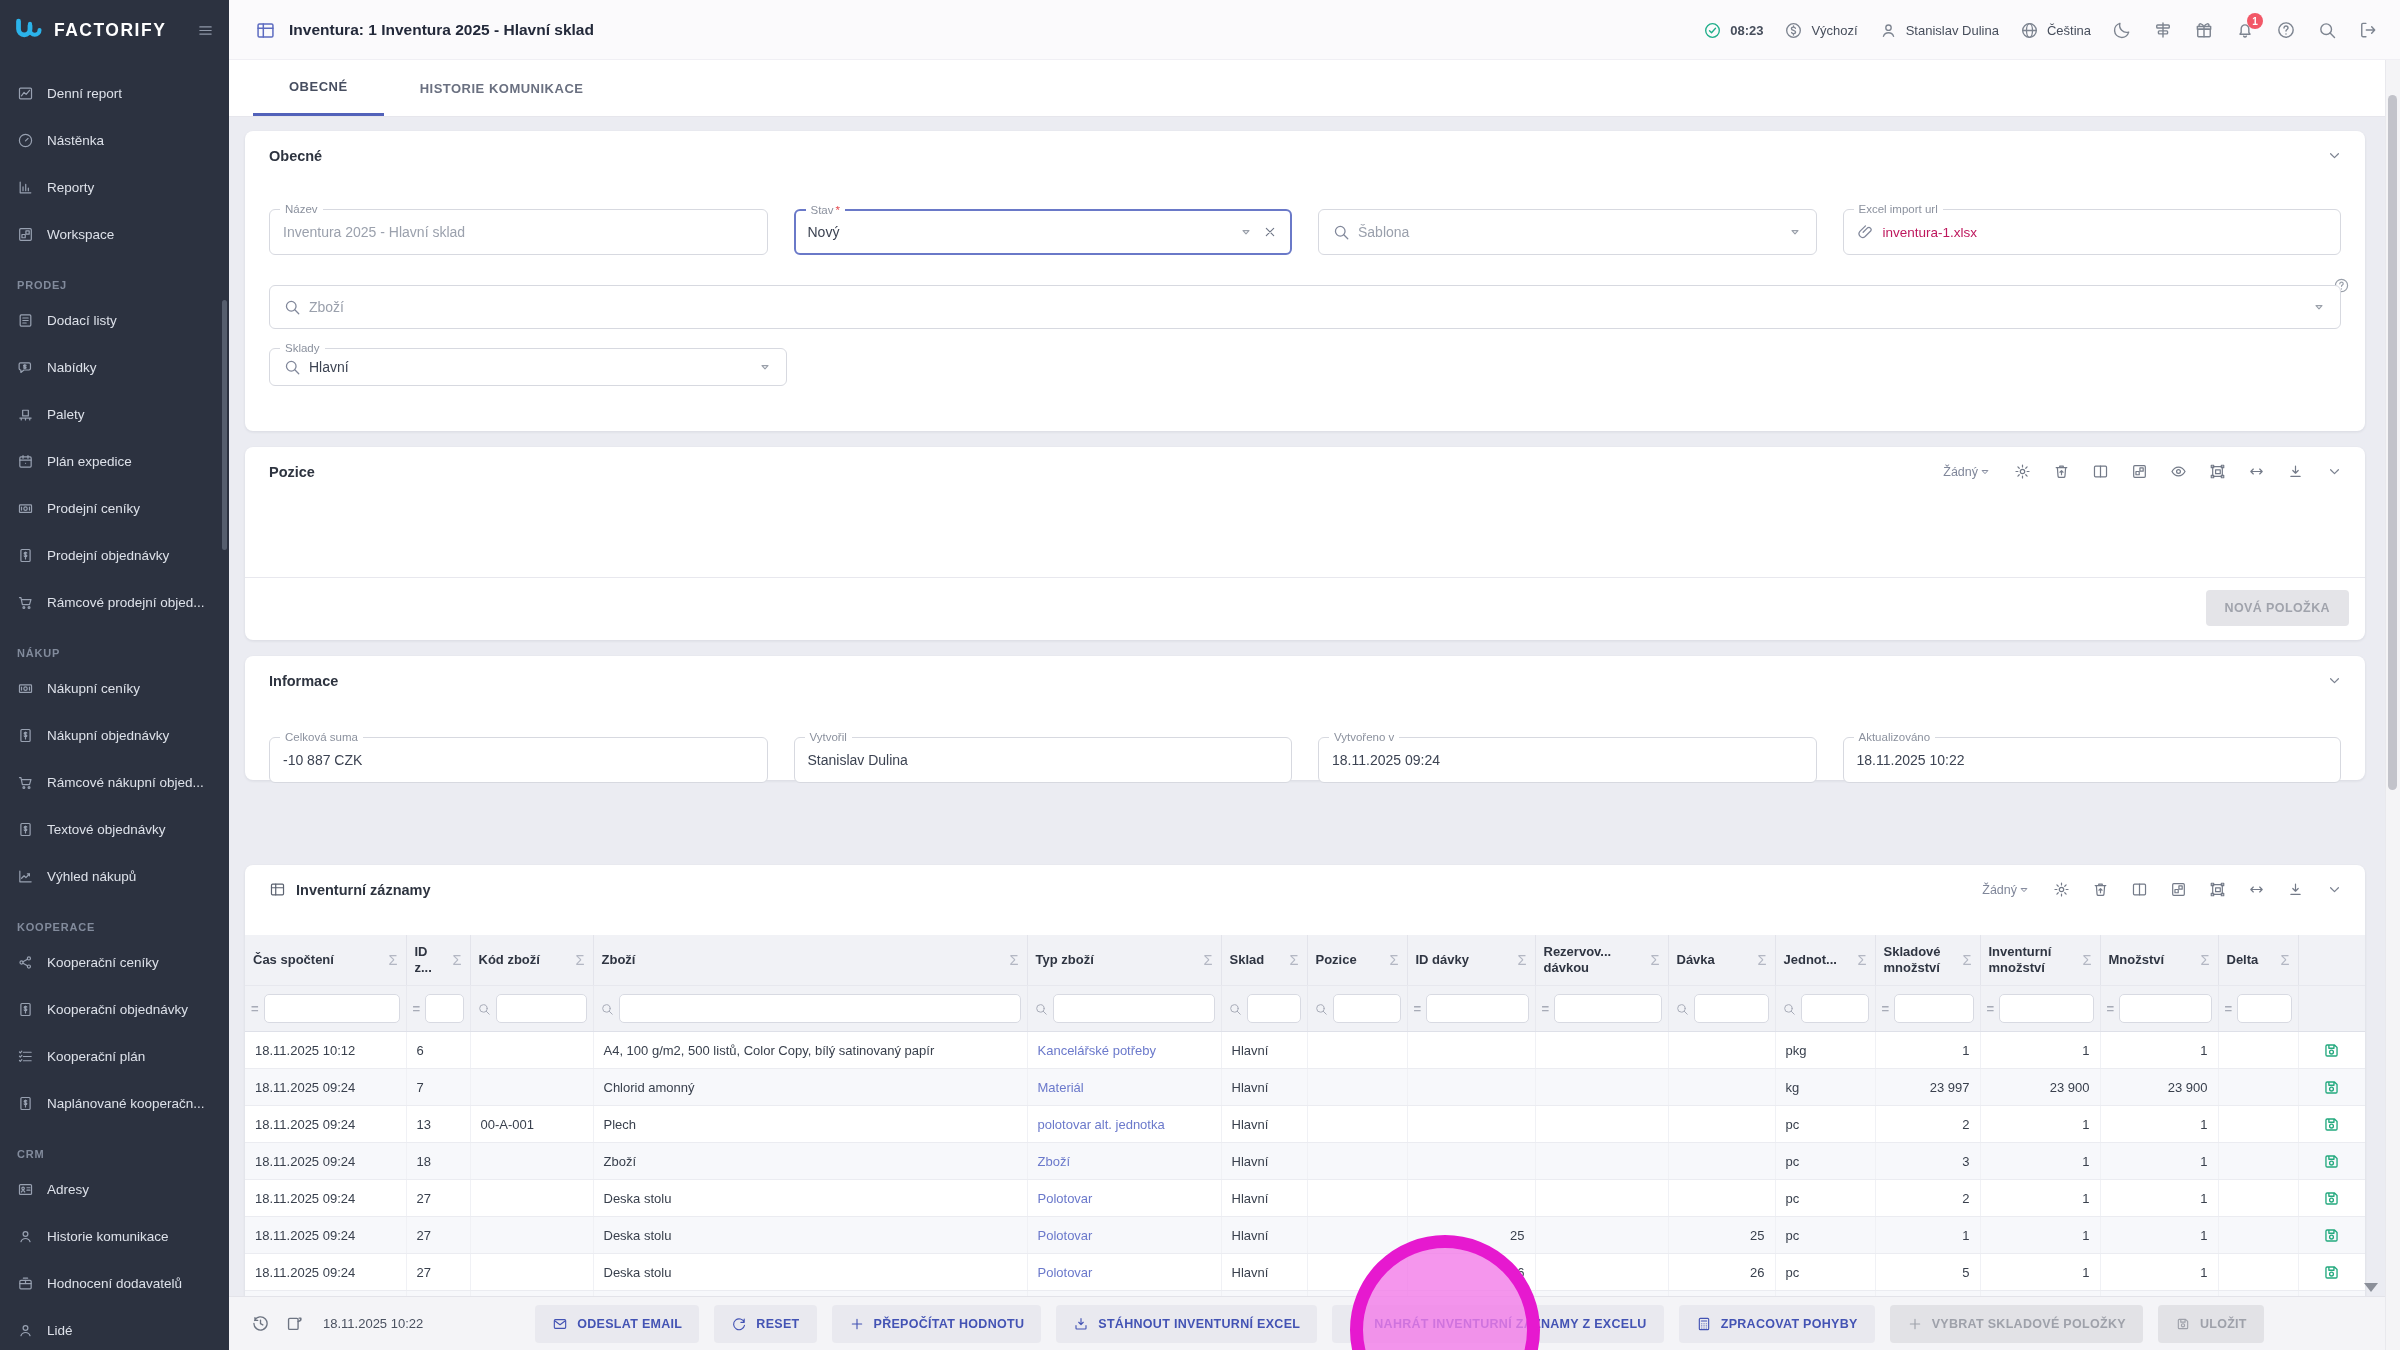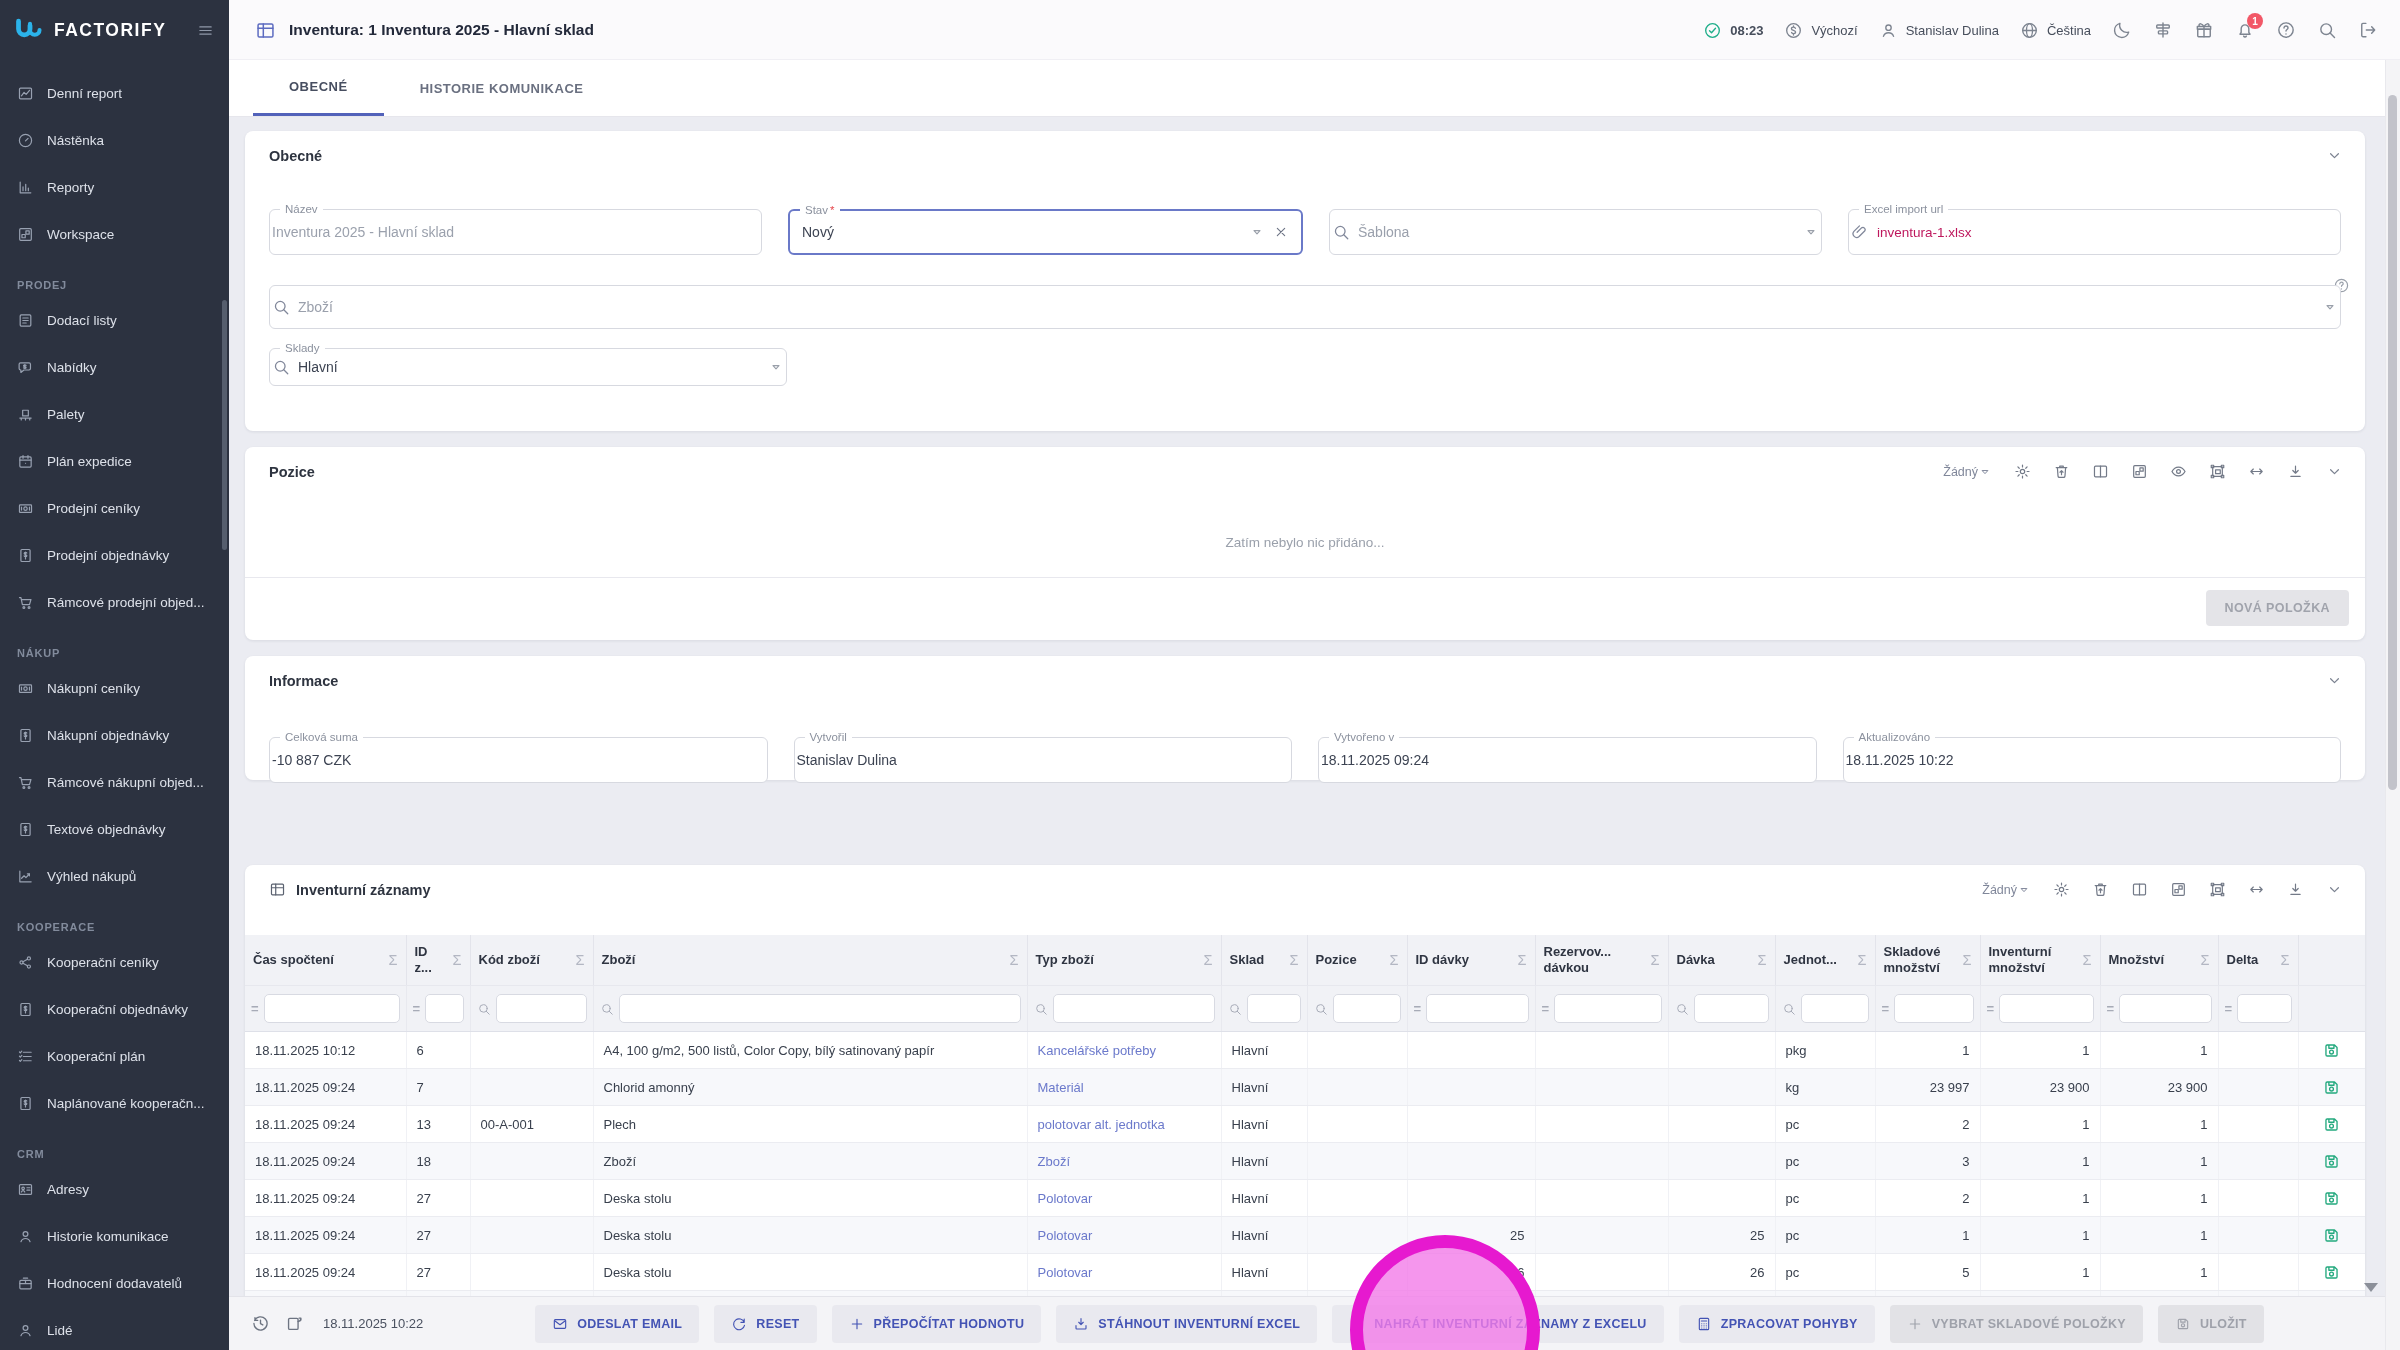--- a/index.html
+++ b/index.html
@@ -42,21 +42,21 @@
   .tab.active{color:#474e60;border-bottom:3px solid #5262ba}
 
   
   .content{position:absolute;left:229px;top:117px;right:0;bottom:54px;background:#ebecf2;overflow:hidden}
   .card{position:absolute;left:16px;width:2120px;background:#fff;border-radius:8px;box-shadow:0 1px 3px rgba(25,30,50,.09);box-sizing:border-box}
   .card-head{display:flex;align-items:center;justify-content:space-between;padding:16px 22px 0 24px}
   .card-title{font-size:14.5px;font-weight:700;color:#2e3440;display:flex;align-items:center;gap:10px}
   .chev{color:#7b8290;cursor:pointer}
 
   .fld{position:relative;height:46px;border:1px solid #d7d9e0;border-radius:6px;background:#fff;display:flex;
-       align-items:center;padding:0 2px;font-size:14px;color:#3c4352;gap:8px;box-sizing:border-box}
+       align-items:center;padding:0 13px;font-size:14px;color:#3c4352;gap:8px;box-sizing:border-box}
   .fld .lbl{position:absolute;top:-7px;left:10px;background:#fff;padding:0 5px;font-size:11.5px;color:#8b919e;white-space:nowrap}
   .fld .req{color:#e5484d;margin-left:2px}
   .fld.dis{color:#9ba1ad}
   .fld.foc{border:2px solid #6a79c8;padding:0 12px}
   .fld .ph{color:#9aa0ac}
   .fld .grow{flex:1}
   .fld .sic{color:#80879a;width:18px;height:18px}
   .fld .caret{color:#9aa0aa;width:16px;height:16px}
   .fld .xic{color:#6d7485;width:16px;height:16px;cursor:pointer}
   .fld .link{color:#be185d;font-size:13.5px;cursor:pointer}
@@ -654,21 +654,20 @@
             <use href="#i-arrh"></use>
           </svg>
         <svg class="ic">
             <use href="#i-down"></use>
           </svg>
         <svg class="ic chev">
             <use href="#i-chev"></use>
           </svg>
       </div>
     </div>
-    <div class="empty-msg" style="top:88px">Zatím nebylo nic přidáno...</div>
     <div class="divider" style="top:130px"></div>
     <button class="btn-gray" style="bottom:14px" disabled="">NOVÁ POLOŽKA</button>
   </section>
 
   <section class="card" style="top:539px;height:124px">
     <div class="card-head">
       <div class="card-title">Informace</div>
       <svg class="ic chev">
           <use href="#i-chev"></use>
         </svg>

